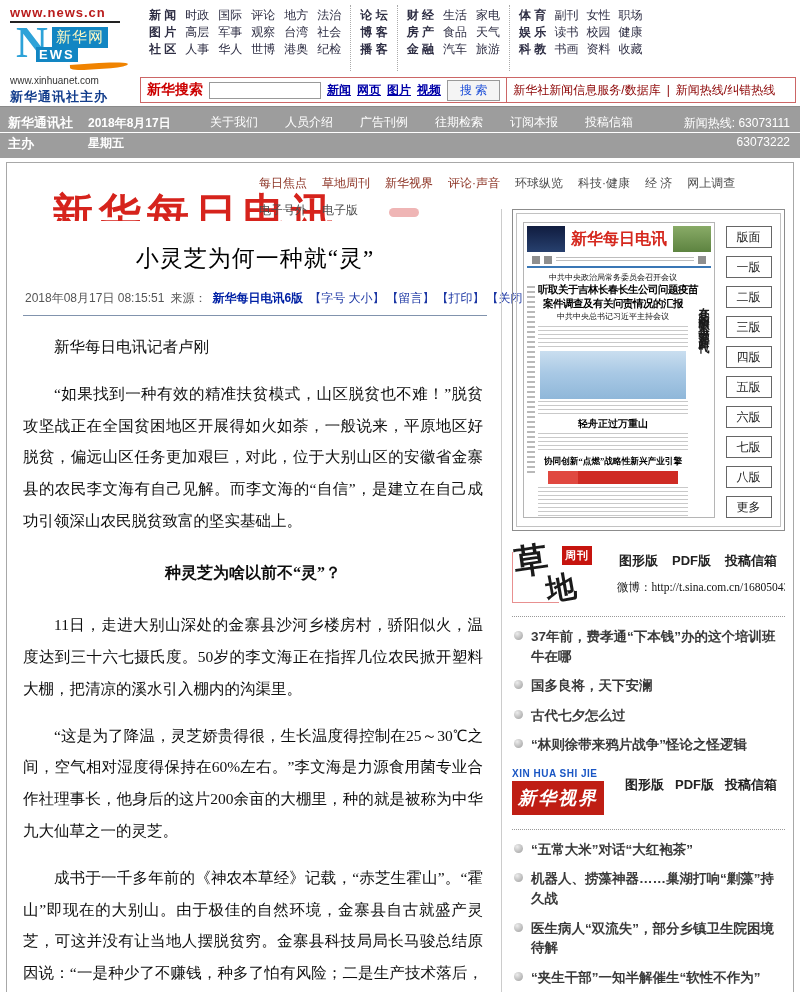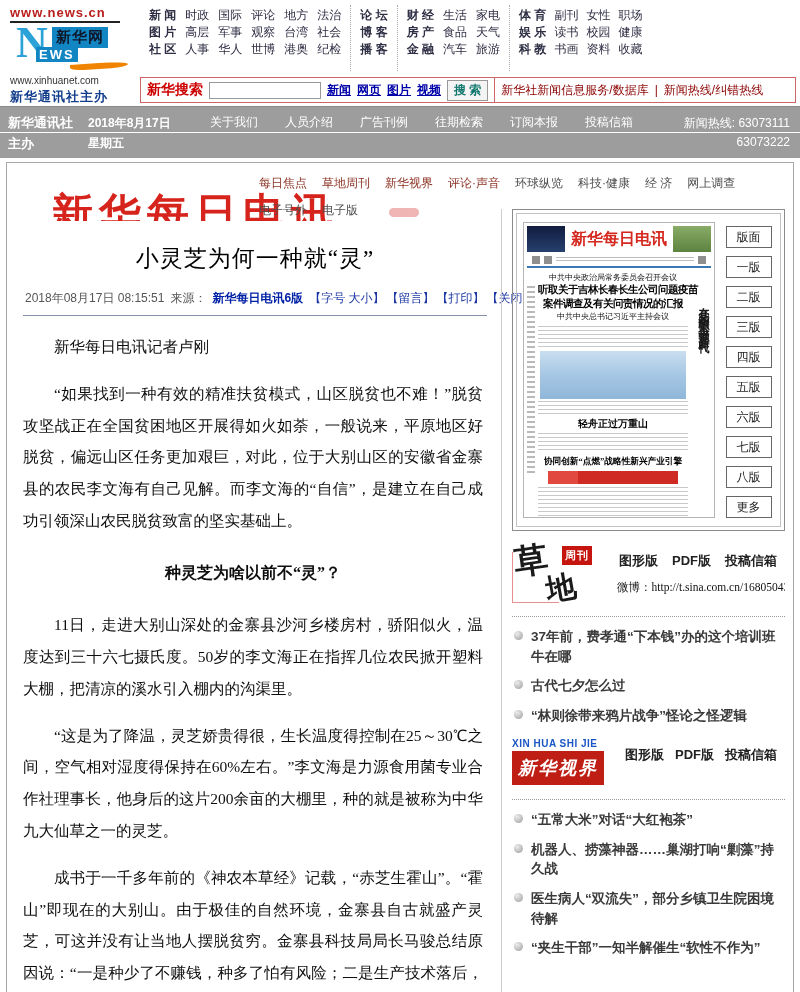--- a/index.html
+++ b/index.html
@@ -10,22 +10,22 @@
   }
 
   
   .top-header { display:flex; padding:5px 4px 0 10px; height:103px; }
   .logo-block { width:130px; flex:none; }
   .site-url { font-weight:bold; font-size:13px; letter-spacing:1px; color:#b91c1c;
     border-bottom:2px solid #222; padding-bottom:1px; width:110px; }
   .logo-art { position:relative; height:46px; margin-top:2px; }
   .n-big { font-family:"Liberation Serif",serif; font-weight:bold; font-size:44px;
     color:#2da2d8; line-height:40px; position:absolute; left:6px; top:-2px; }
-  .xhw { position:absolute; left:42px; top:2px; background:#1286c3; color:#0f172a;
-    font-weight:bold; font-size:15px; padding:1px 4px; letter-spacing:1px; }
+  .xhw { position:absolute; left:42px; top:2px; background:#1286c3; color:#fef9c3;
+    font-weight:normal; font-size:15px; padding:1px 4px; letter-spacing:1px; }
   .ews { position:absolute; left:26px; top:22px; background:#1286c3; color:#fff;
     font-weight:bold; font-size:13px; padding:0 3px; letter-spacing:2px; }
   .swoosh { position:absolute; left:60px; top:38px; width:58px; height:6px;
     background:#f08300; border-radius:0 100% 60% 60% / 0 100% 100% 100%;
     transform:rotate(-4deg); }
   .site-url2 { font-size:10px; color:#333; margin-top:4px; }
   .organizer { font-size:13px; font-weight:bold; color:#123d8c; margin-top:2px; letter-spacing:1px;}
 
   .header-right { flex:1; display:flex; flex-direction:column; min-width:0; }
   .top-nav { display:flex; align-items:stretch; height:66px; }
@@ -41,22 +41,22 @@
   .g1 .nav-link:nth-child(6n+1), .g2 .nav-link,
   .g3 .nav-link:nth-child(3n+1), .g4 .nav-link:nth-child(3n+1),
   .g5 .nav-link:nth-child(4n+1) { font-weight:bold; }
 
   .search-row { margin-top:6px; border:1px solid #cc6666; height:26px;
     display:flex; align-items:center; gap:6px; padding:0 6px; font-size:12px; }
   .search-label { color:#c00; font-weight:bold; font-size:14px; white-space:nowrap; }
   .search-input { width:112px; height:17px; border:1px solid #999; font-size:11px; padding:0 2px; }
   .scopes { display:flex; gap:6px; }
   .scope-link { color:#0000a8; font-weight:bold; text-decoration:underline; cursor:pointer; white-space:nowrap;}
-  .search-btn { border:1px solid #999; background:#f4f4f4; padding:1px 6px;
-    font-weight:bold; color:#0f766e; cursor:pointer; white-space:nowrap; }
+  .search-btn { border:1px solid #999; background:#f4f4f4; padding:1px 12px;
+    font-weight:normal; color:#1d4ed8; cursor:pointer; white-space:nowrap; }
   .search-divider { width:0; border-left:1px solid #cc6666; align-self:stretch; }
   .svc { color:#8b0000; white-space:nowrap; }
 
   
   .info-bar { margin-top:3px; height:52px; color:#fff; display:flex; font-size:12px;
     background:linear-gradient(#9d9d9d 0 25px, #ffffff 25px 26px, #9d9d9d 26px 100%);
     border-top:1px solid #8a8a8a; }
   .ib-org { width:86px; font-weight:bold; font-size:13px; padding:5px 4px 0 8px; line-height:21px; }
   .ib-date { width:92px; font-weight:bold; padding:6px 2px 0 2px; line-height:20px; }
   .ib-links { display:flex; gap:27px; padding:7px 0 0 32px; }
@@ -377,20 +377,21 @@
             <div class="sec-links">
                 <span class="sec-link">图形版</span>
                 <span class="sec-link">PDF版</span>
                 <span class="sec-link">投稿信箱</span>
               </div>
             <div class="weibo">微博：http://t.sina.com.cn/1680504332</div>
           </div>
         </div>
         <ul class="sec-list">
             <li class="sec-item">37年前，费孝通“下本钱”办的这个培训班牛在哪</li>
+            <li class="sec-item">国多良将，天下安澜</li>
             <li class="sec-item">古代七夕怎么过</li>
             <li class="sec-item">“林则徐带来鸦片战争”怪论之怪逻辑</li>
           </ul>
       </div>
 
       <div class="section">
         <div class="sec-head">
           <div class="shijie-logo">
             <div class="shijie-super">XIN HUA SHI JIE</div>
             <div class="shijie-block">新华视界</div>

